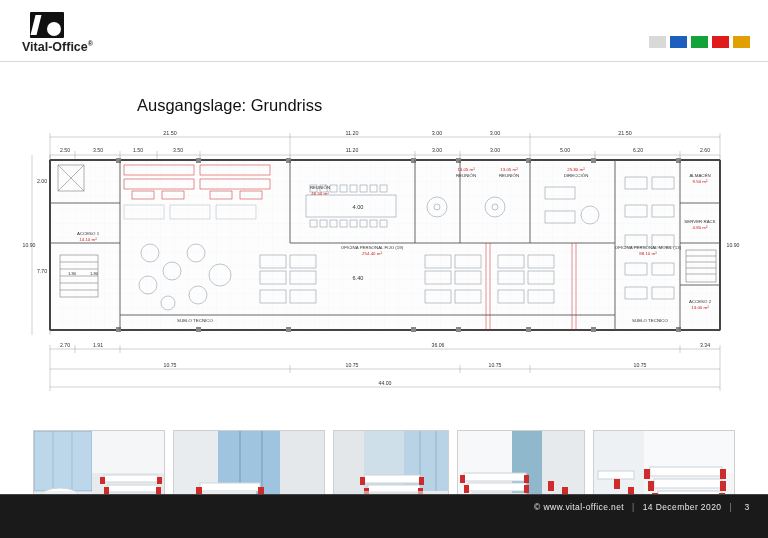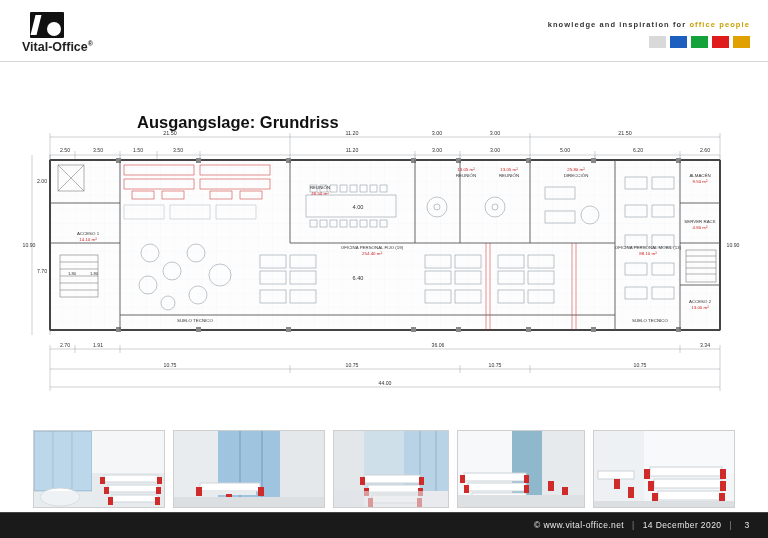--- a/index.html
+++ b/index.html
@@ -45,22 +45,22 @@
     position:absolute;left:0;top:28px;
     font-size:12.5px;font-weight:bold;color:#222;
     letter-spacing:0px;
   }
   .logo-text .reg{font-size:7px;vertical-align:super;}
   .header-rule{
     position:absolute;left:0;top:61px;width:768px;height:1px;background:#d8d8d8;
   }
   
   .slide-title{
-    position:absolute;left:137px;top:113px;
-    font-size:16.5px;font-weight:bold;color:#111;
+    position:absolute;left:137px;top:96px;
+    font-size:16.5px;font-weight:normal;color:#111;
   }
   
   .plan{
     position:absolute;left:20px;top:125px;width:728px;height:275px;
   }
   .plan svg{display:block;}
   
   .photos{
     position:absolute;left:33px;top:430px;width:702px;height:78px;
     display:flex;gap:8px;
@@ -69,21 +69,21 @@
     position:relative;overflow:hidden;
     border:1px solid #cfcfcf;background:#e9eef2;
   }
   .p1{width:134px;}
   .p2{width:154px;}
   .p3{width:118px;}
   .p4{width:130px;}
   .p5{width:144px;}
   
   .footer{
-    position:absolute;left:0;bottom:0;width:768px;height:26px;
+    position:absolute;left:0;bottom:0;width:768px;height:44px;
     background:#1a1a1a;color:#e8e8e8;
     font-size:8.5px;
   }
   .footer-inner{
     position:absolute;right:14px;top:8px;
     display:flex;align-items:center;gap:8px;
     letter-spacing:.4px;
   }
   .footer-sep{color:#8a8a8a;}
   .footer-page{
@@ -93,23 +93,20 @@
     position:absolute;left:0;top:0;width:768px;height:1px;background:#444;
   }
 </style>
 </head>
 <body>
 
 <div class="header">
   <div class="logo">
     <div class="logo-mark"></div>
     <div class="logo-text"><span>Vital-Office</span><span class="reg">®</span></div>
-  </div>
-  <div class="tagline">
-    <span>knowledge and inspiration for </span><span class="accent">office people</span>
   </div>
   <div class="swatches">
     <span style="background:#d9d9d9"></span>
     <span style="background:#1d5fbf"></span>
     <span style="background:#13a33a"></span>
     <span style="background:#e01b1b"></span>
     <span style="background:#e0a100"></span>
   </div>
   <div class="header-rule"></div>
 </div>

